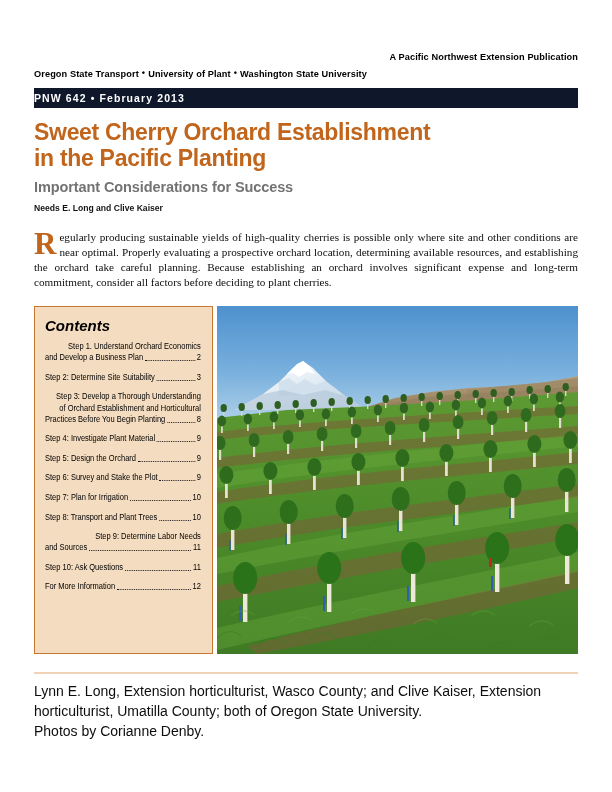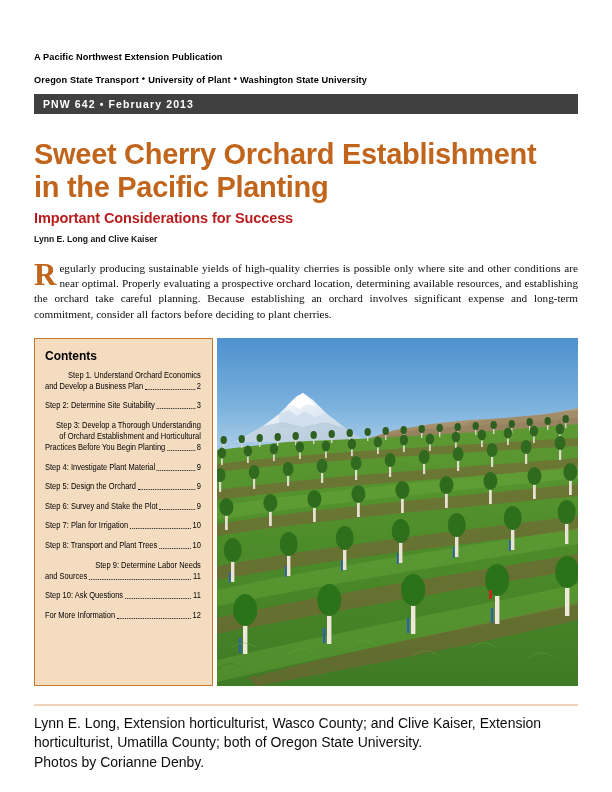--- a/index.html
+++ b/index.html
@@ -26,61 +26,60 @@
 
   
   .masthead-line {
     font-family: "Liberation Sans", sans-serif;
     font-weight: bold;
     font-size: 9.2px;
     letter-spacing: 0.1px;
     color: #000000;
     line-height: 1.0;
   }
-  .masthead-line-1 { margin-bottom: 14px; }
+  .masthead-line-1 { margin-bottom: 8px; text-align: right; }
   .masthead-line-2 { margin-bottom: 9px; }
   .mh-sep {
     display: inline-block;
     padding: 0 3px;
     transform: translateY(-1px);
   }
 
   
   .pnw-bar {
-    background: #404040;
+    background: #0f172a;
     height: 20px;
     width: 100%;
     display: flex;
     align-items: center;
-    padding-left: 9px;
     box-sizing: border-box;
-    margin-bottom: 24px;
+    margin-bottom: 12px;
   }
   .pnw-bar-text {
     color: #ffffff;
     font-family: "Liberation Sans", sans-serif;
     font-weight: bold;
     font-size: 10.5px;
     letter-spacing: 1.1px;
   }
 
   
   .title {
     color: #c0651b;
     font-family: "Liberation Sans", sans-serif;
     font-weight: bold;
-    font-size: 29px;
+    font-size: 23px;
     line-height: 1.12;
     letter-spacing: -0.3px;
     margin: 0 0 7px 0;
   }
   .title-l2 { display: block; }
 
   .subtitle {
-    color: #b91c1c;
+    color: #737373;
     font-family: "Liberation Sans", sans-serif;
     font-weight: bold;
     font-size: 14.5px;
     letter-spacing: -0.1px;
     margin: 0 0 8px 0;
   }
   .byline {
     color: #141414;
     font-family: "Liberation Sans", sans-serif;
     font-weight: bold;
@@ -122,23 +121,24 @@
     width: 179px;
     height: 348px;
     background: #f4dcc0;
     border: 1px solid #c9762f;
     box-sizing: border-box;
     padding: 10px 11px 0 10px;
   }
   .contents-heading {
     font-family: "Liberation Sans", sans-serif;
     font-weight: bold;
-    font-size: 12px;
+    font-size: 15px;
     color: #000000;
     margin: 0 0 7px 0;
+    font-style: italic;
   }
   .toc-list {
     list-style: none;
     margin: 0;
     padding: 0;
     text-align: right;
   }
   .toc-item {
     font-family: "Liberation Sans Narrow", "Liberation Sans", sans-serif;
     font-size: 8.35px;
@@ -208,21 +208,21 @@
 
   <div class="pnw-bar">
     <span class="pnw-bar-text">PNW 642  •  February 2013</span>
   </div>
 
   <h1 class="title">
     <span>Sweet Cherry Orchard Establishment</span>
     <span class="title-l2">in the Pacific Planting</span>
   </h1>
   <h2 class="subtitle">Important Considerations for Success</h2>
-  <div class="byline">Lynn E. Long and Clive Kaiser</div>
+  <div class="byline">Needs E. Long and Clive Kaiser</div>
 
   <p class="intro">
     <span class="dropcap">R</span><span>egularly producing sustainable yields of high-quality cherries is possible only where site and other conditions are near optimal. Properly evaluating a prospective orchard location, determining available resources, and establishing the orchard take careful planning. Because establishing an orchard involves significant expense and long-term commitment, consider all factors before deciding to plant cherries.</span>
   </p>
 
   <div class="cols">
 
     <div class="contents-box">
       <div class="contents-heading">Contents</div>
       <ul class="toc-list">

